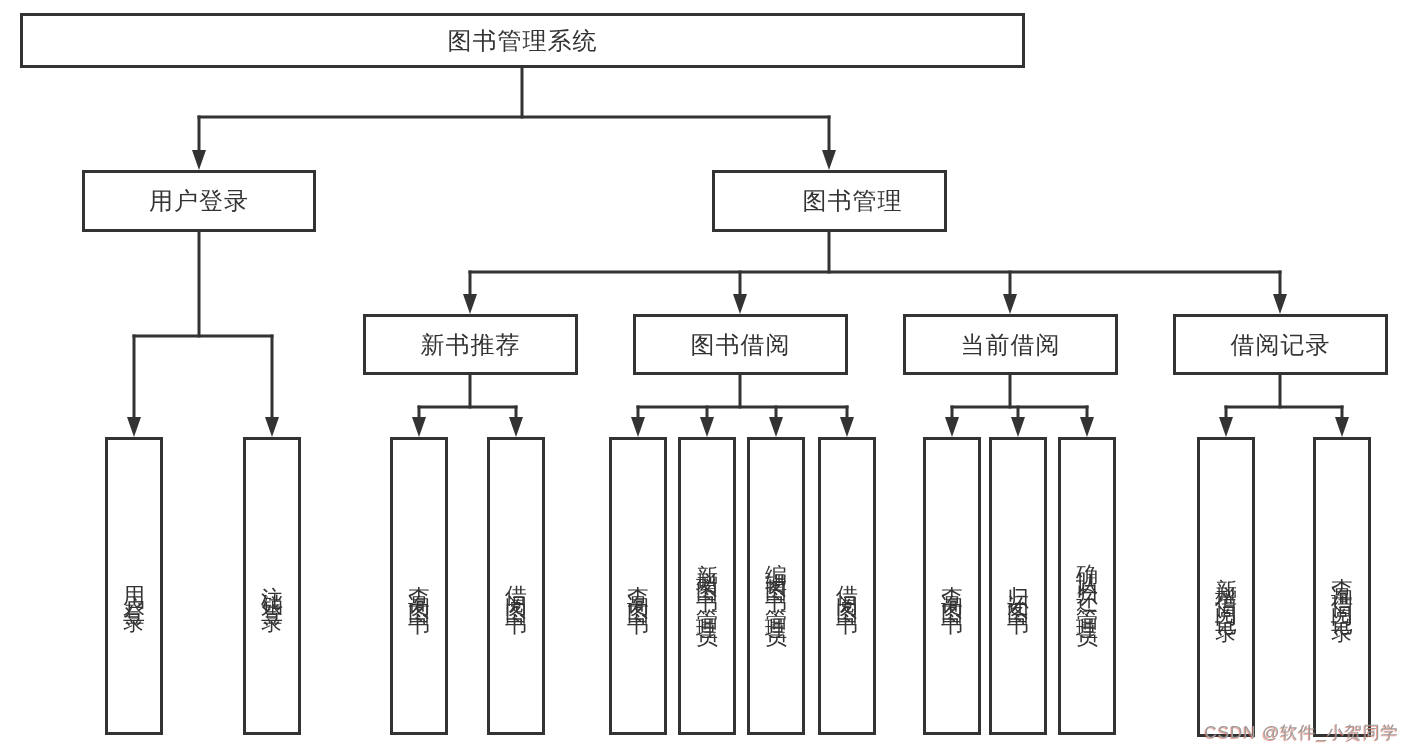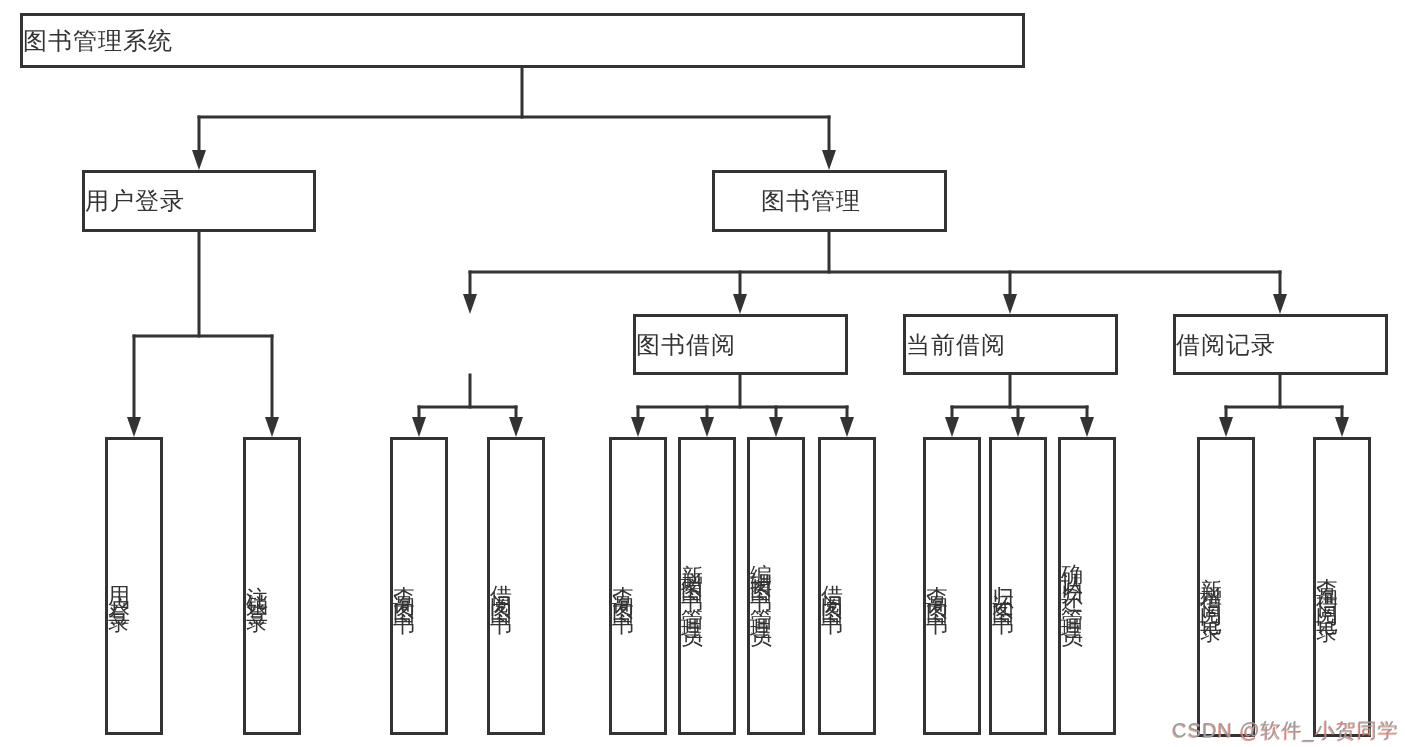--- a/index.html
+++ b/index.html
@@ -1,25 +1,25 @@
 <!DOCTYPE html>
 <html><head>
 <meta charset="utf-8">
 <style>
   html,body{margin:0;padding:0;background:#ffffff;}
   body{font-family:"Liberation Sans","DejaVu Sans",sans-serif;}
   .canvas{position:relative;width:1405px;height:747px;background:#ffffff;overflow:hidden;}
   .wires{position:absolute;left:0;top:0;width:1405px;height:747px;}
   .box{position:absolute;box-sizing:border-box;border:3px solid #333333;background:#ffffff;
-       display:flex;align-items:center;justify-content:flex-start;color:#333333;}
+       display:flex;align-items:center;justify-content:center;color:#333333;}
   .hlabel{font-size:24px;letter-spacing:1px;white-space:nowrap;}
   .leaf{top:437px;width:58px;height:298px;}
   .vtext{writing-mode:vertical-rl;text-orientation:mixed;font-size:22px;letter-spacing:9px;
          line-height:1;white-space:nowrap;color:#333333;}
-  .watermark{position:absolute;right:6px;bottom:3px;font-size:20px;color:#9c9c9c;
+  .watermark{position:absolute;right:6px;bottom:3px;font-size:17px;color:#9c9c9c;
              letter-spacing:1px;white-space:nowrap;
              text-shadow:-1px 1px 0 rgba(232,90,66,0.55);}
 </style>
 </head>
 <body>
 
 <div class="canvas">
 
   <svg class="wires" viewBox="0 0 1405 747" xmlns="http://www.w3.org/2000/svg">
     <g stroke="#333333" stroke-width="3" stroke-linecap="square" fill="none">
@@ -91,20 +91,23 @@
     <span class="hlabel">图书管理系统</span>
   </div>
 
   <div class="box" style="left:82px;top:170px;width:234px;height:62px;">
     <span class="hlabel">用户登录</span>
   </div>
   <div class="box" style="left:712px;top:170px;width:235px;height:62px;padding-left:46px;">
     <span class="hlabel">图书管理</span>
   </div>
 
+  <div class="box" style="left:363px;top:314px;width:215px;height:61px;">
+    <span class="hlabel">新书推荐</span>
+  </div>
   <div class="box" style="left:903px;top:314px;width:215px;height:61px;">
     <span class="hlabel">当前借阅</span>
   </div>
   <div class="box" style="left:633px;top:314px;width:215px;height:61px;">
     <span class="hlabel">图书借阅</span>
   </div>
   <div class="box" style="left:1173px;top:314px;width:215px;height:61px;">
     <span class="hlabel">借阅记录</span>
   </div>
 

